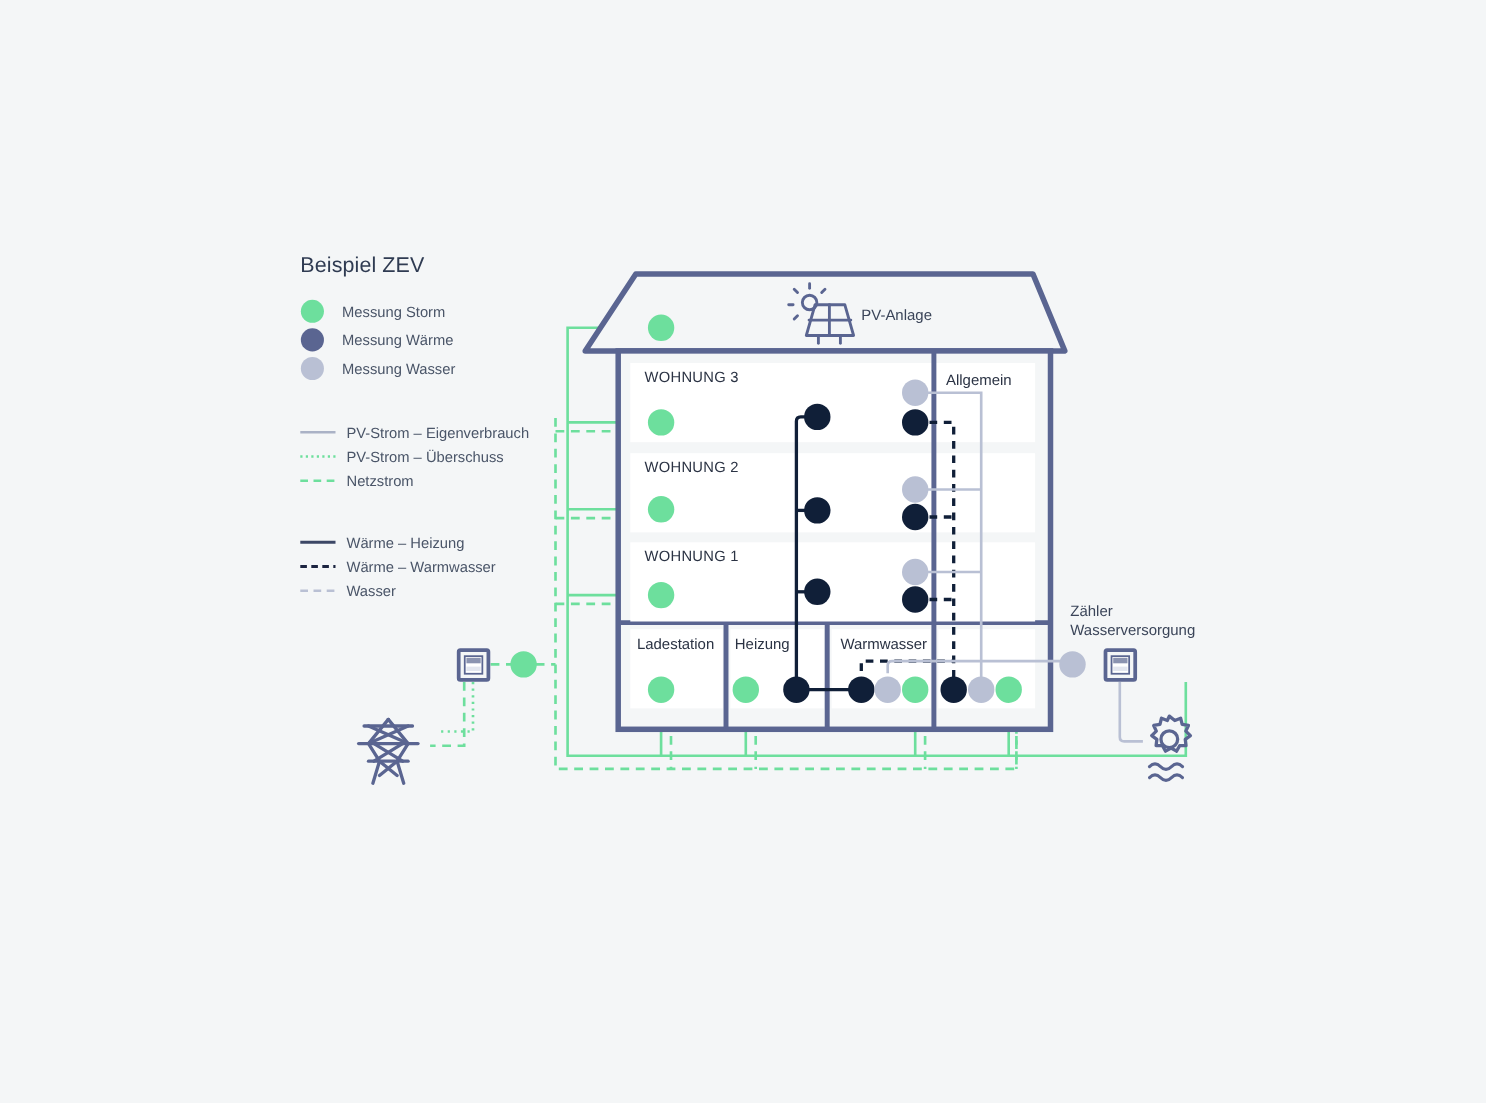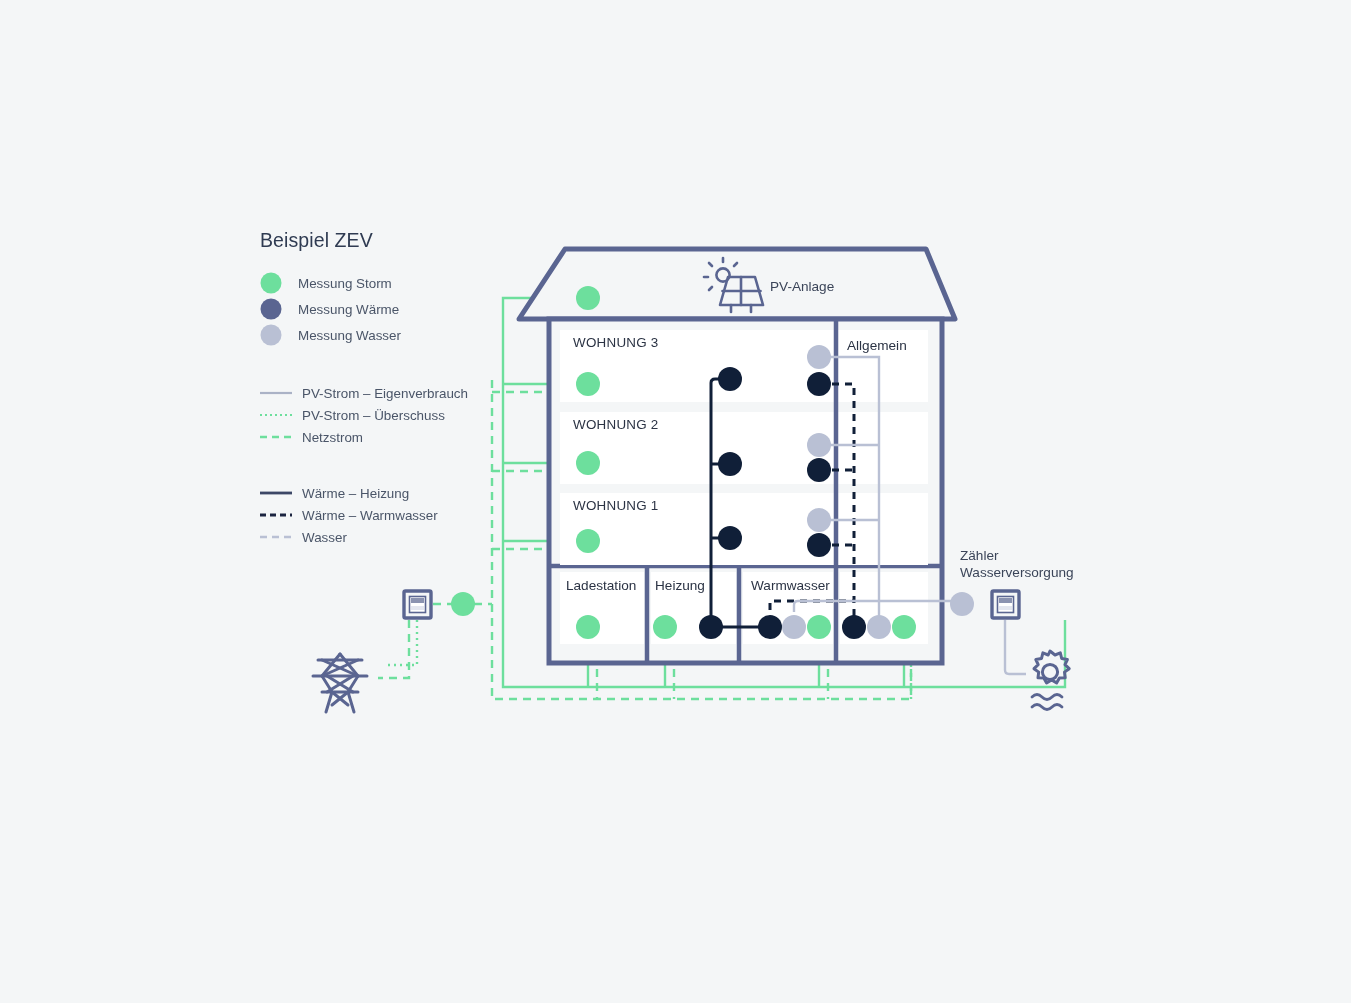--- a/index.html
+++ b/index.html
@@ -5,21 +5,21 @@
   html, body {
     margin: 0; padding: 0;
     background: #f4f6f7;
   }
   body {
     width: 1351px; height: 1003px;
     font-family: "Liberation Sans", sans-serif;
     overflow: hidden;
     position: relative;
   }
-  #stage { position: absolute; inset: 0; }
+  #stage { position: absolute; inset: 0; margin-left: 13px; }
   svg.diagram { position: absolute; left: 0; top: 0; width: 1351px; height: 1003px; }
   .ttl { font-size: 19.5px; fill: #2f3b52; letter-spacing: 0.1px; }
   .lgnd { font-size: 13.4px; fill: #4a5568; }
   .room-label { font-size: 13.6px; fill: #2b3344; }
   .room-label-caps { font-size: 13.4px; fill: #2b3344; letter-spacing: 0.25px; }
   .icon-label { font-size: 13.6px; fill: #3b4559; }
 </style>
 </head>
 <body>
 

